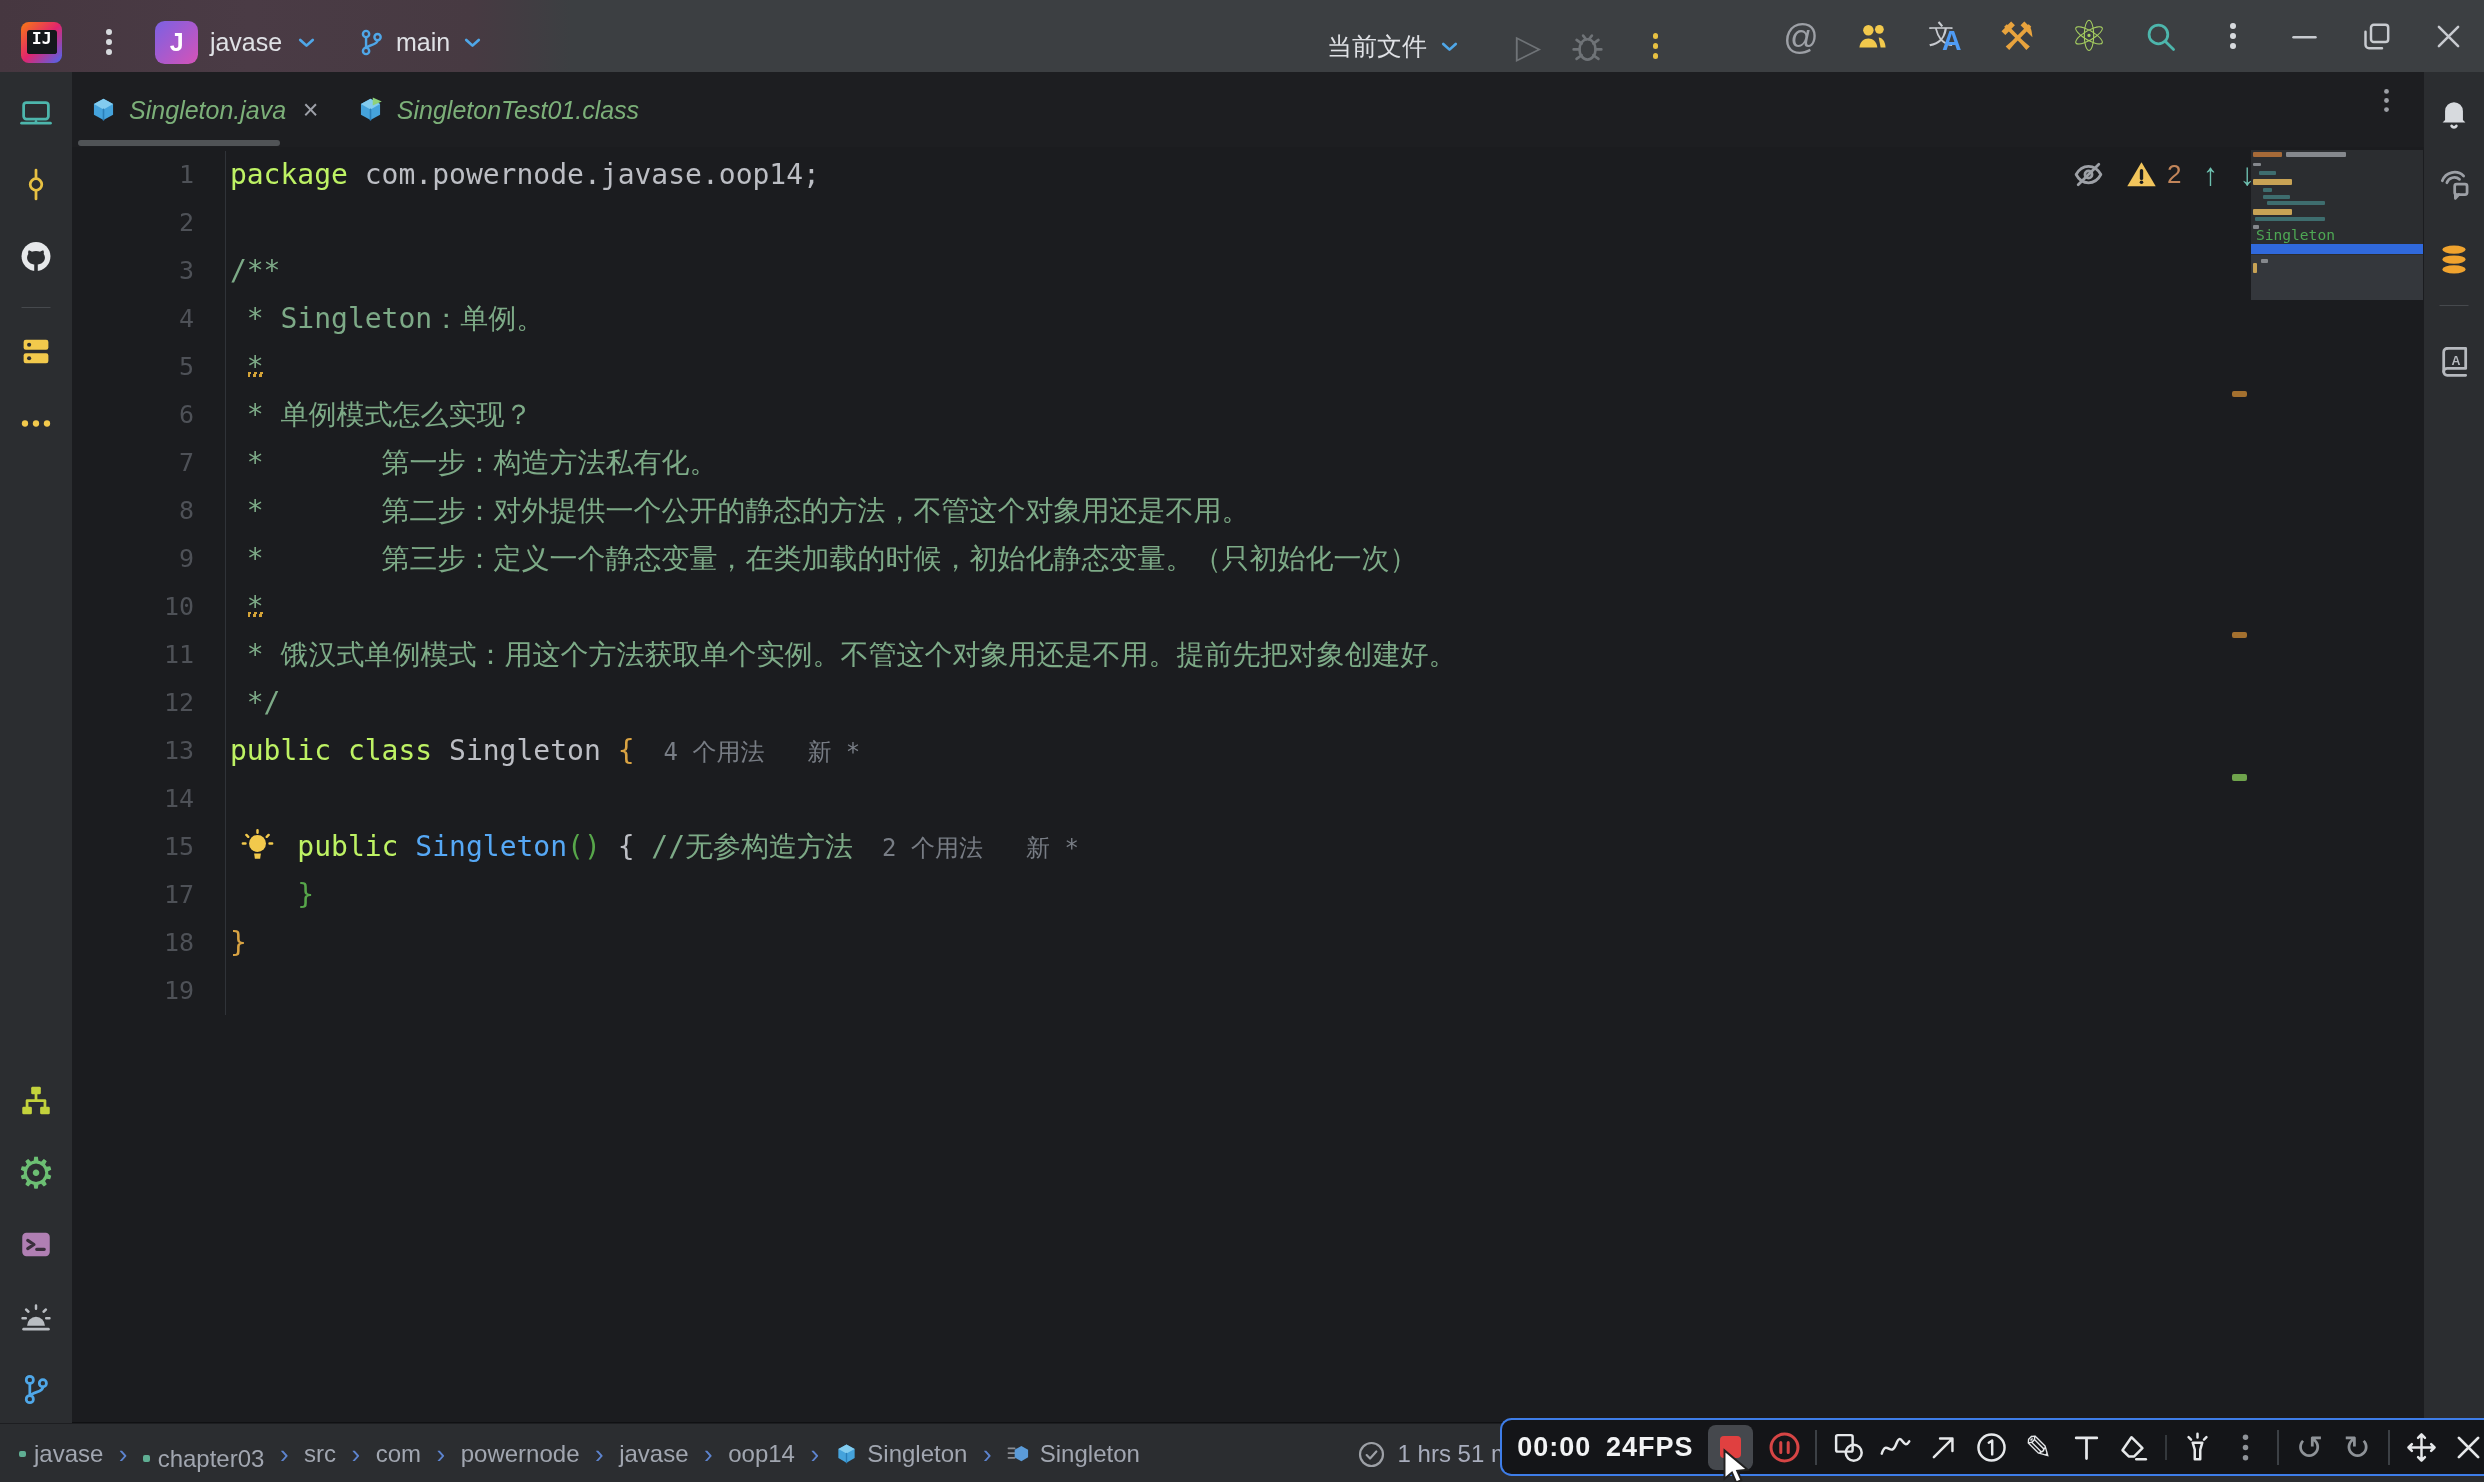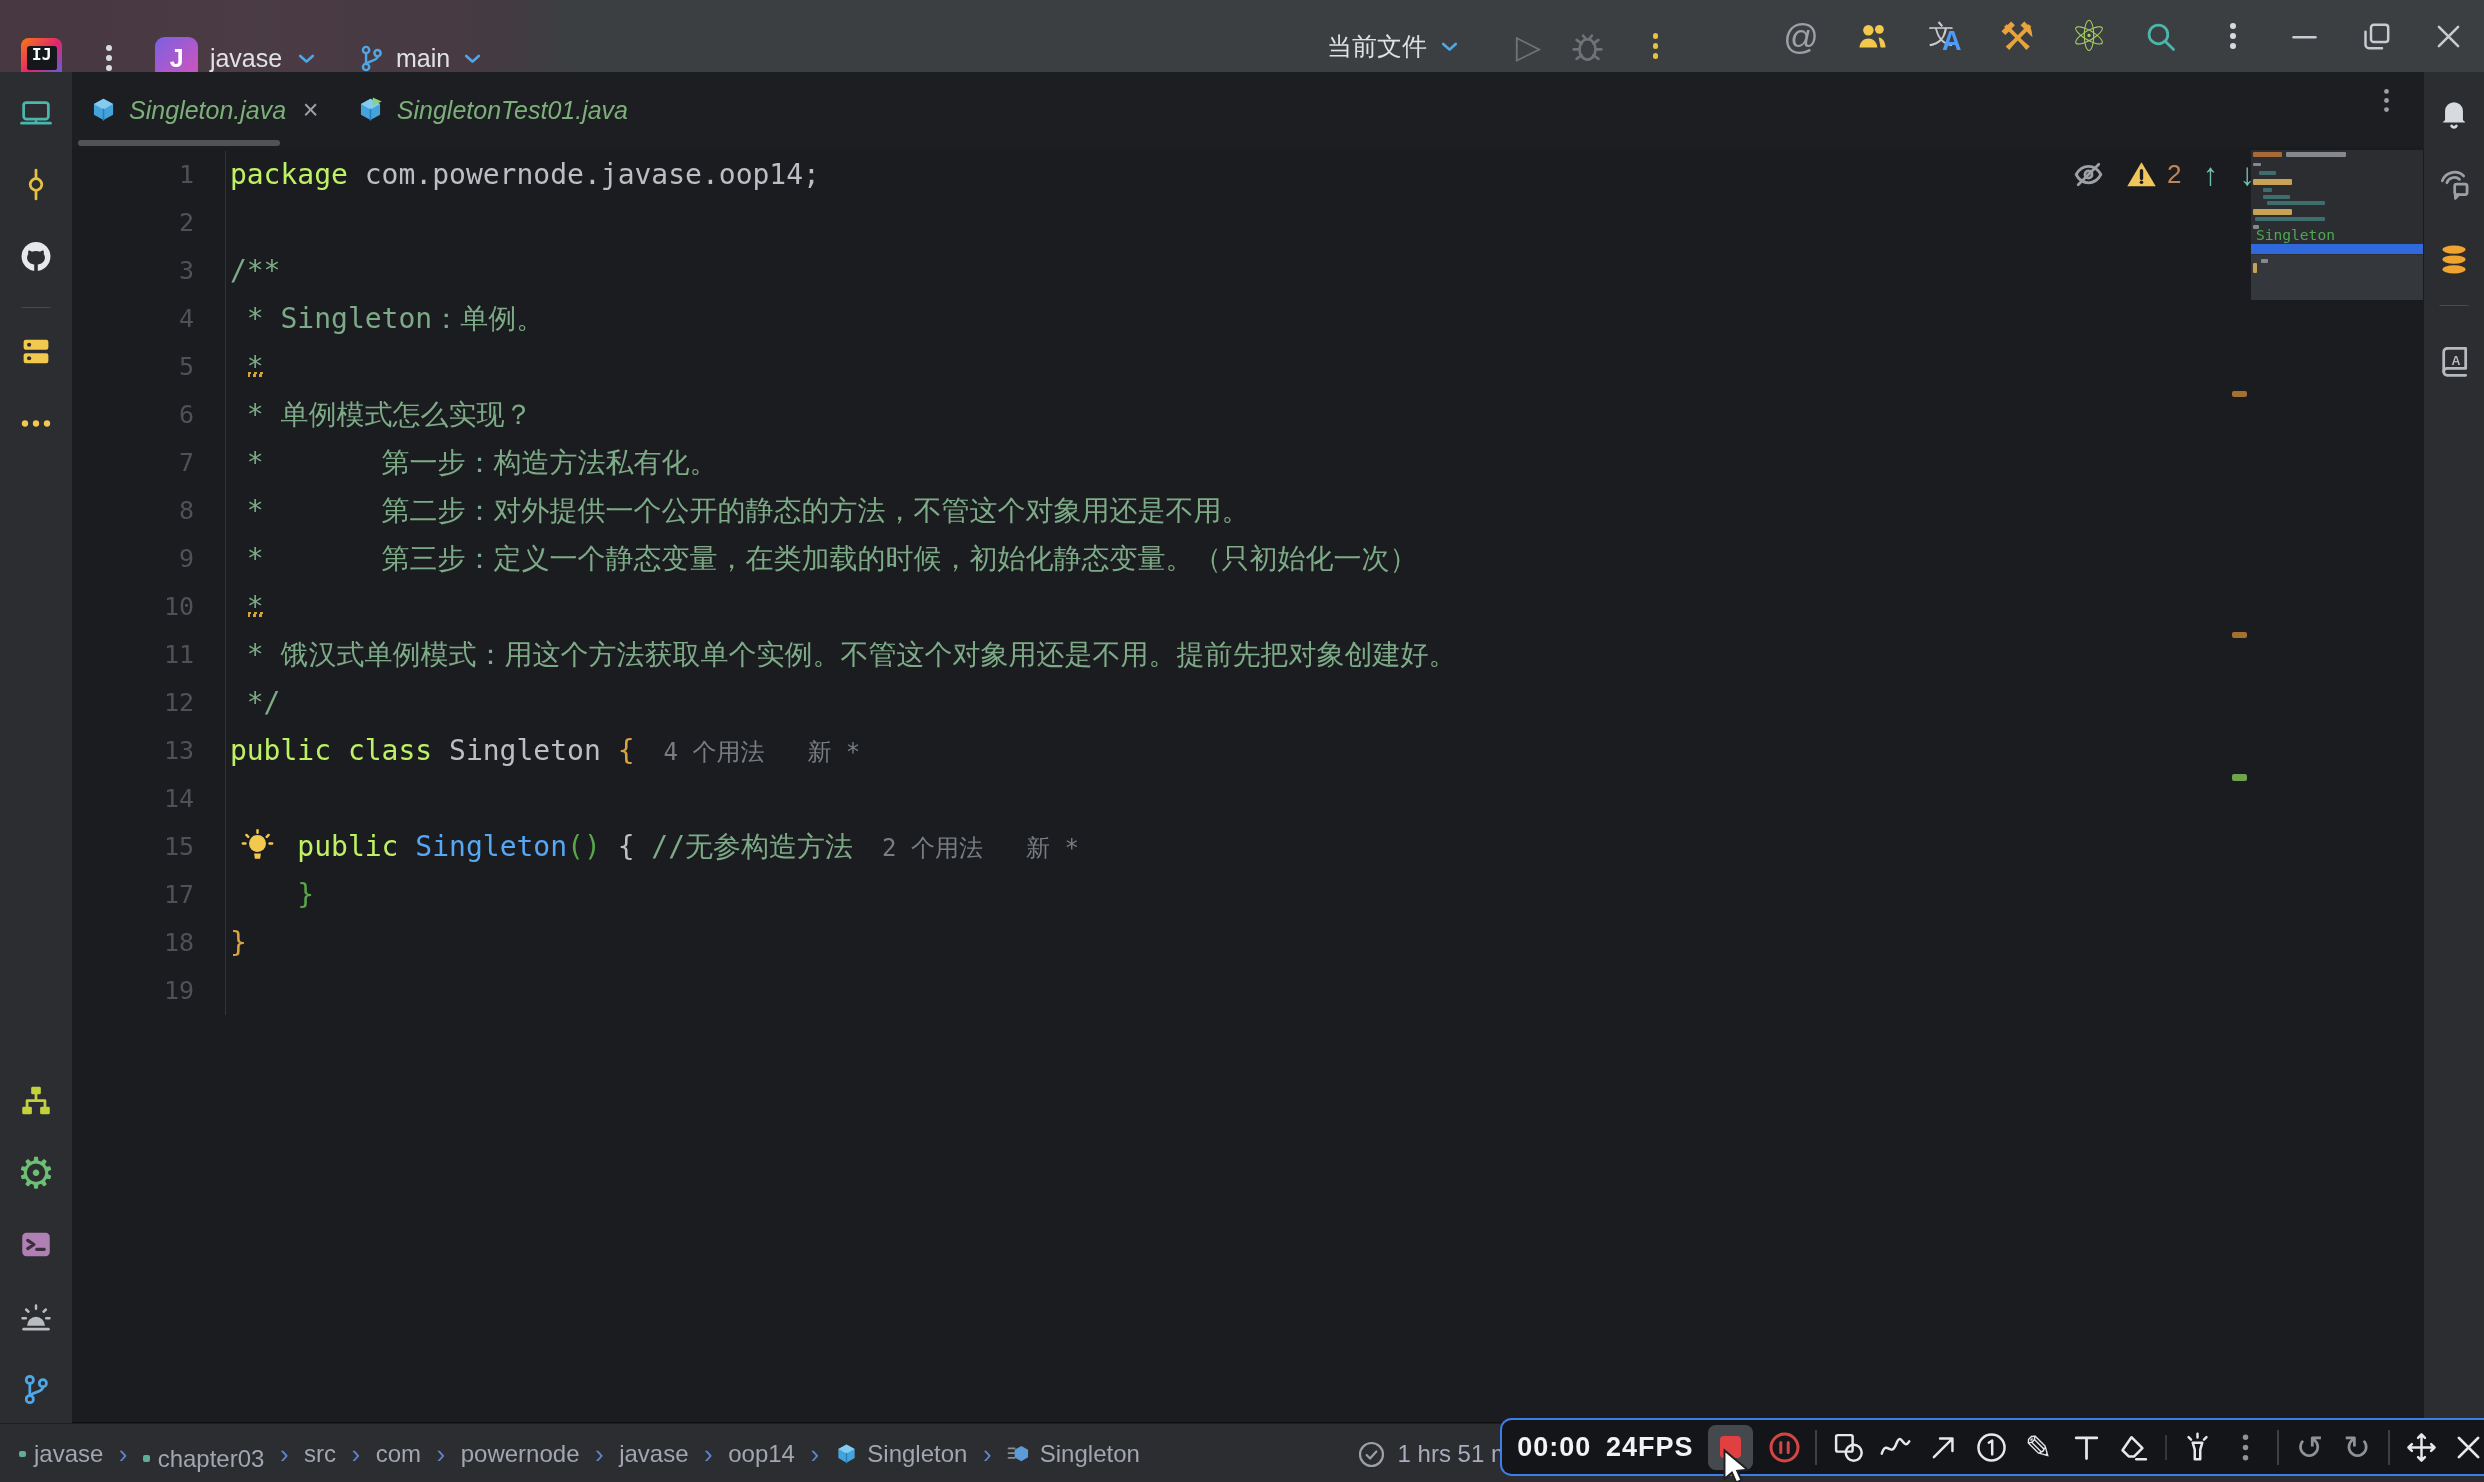--- a/index.html
+++ b/index.html
@@ -6,21 +6,21 @@
   body{width:2484px;height:1483px;overflow:hidden;font-family:"Liberation Sans",sans-serif;
        -webkit-font-smoothing:antialiased;position:relative;color:#DFE1E5;}
   .abs{position:absolute;}
   .flex{display:flex;align-items:center;}
   .ic{display:inline-flex;align-items:center;justify-content:center;flex:0 0 auto;}
   .ic svg{width:100%;height:100%;display:block;}
 
   
   #titlebar{left:0;top:0;width:2484px;height:72px;
     background:linear-gradient(90deg,#463740 0%,#4A3B45 10%,#473A42 19%,#3C3F42 23%,#3C3F42 100%);}
-  #tb-left{left:0;top:0;height:84px;gap:25px;padding-left:21.3px;margin-top:16px;}
+  #tb-left{left:0;top:0;height:84px;gap:25px;padding-left:21.3px;}
   .logo{width:41px;height:41px;border-radius:7.8px;background:linear-gradient(135deg,#F97A12 0%,#E1256D 50%,#4A67F2 100%);
         display:flex;align-items:center;justify-content:center;}
   .logo i{font-style:normal;font-family:"DejaVu Sans Mono",monospace;font-weight:bold;font-size:16.5px;color:#fff;
           background:#15181b;padding:1px 4.9px 5.8px 4.9px;border-radius:2.9px;line-height:1;box-shadow:inset 0 -3.9px 0 -1px #15181b;}
   .avatar{width:43px;height:43px;border-radius:9.7px;background:linear-gradient(135deg,#7B61E3,#D553B8);
           display:flex;align-items:center;justify-content:center;font-size:25px;font-weight:bold;color:#fff;}
   .tb-label{font-size:25px;color:#DFE1E5;}
   .dim{color:#9DA0A6;}
   #tb-center{left:1327px;top:0;height:92px;gap:29px;}
   #tb-right{right:13.6px;top:0;height:72px;gap:29px;}
@@ -389,21 +389,21 @@
     </div>
     <div class="tab">
       <span class="ic" style="width: 27px; height: 27px;">
         <svg viewBox="0 0 24 24" fill="none" stroke="currentColor" stroke-width="2" stroke-linecap="round" stroke-linejoin="round">
           <path d="M12 1.5l8.5 4.8v9.4L12 20.5l-8.5-4.8V6.3z" fill="#45A3DC" stroke="none"></path>
           <path d="M12 1.5l8.5 4.8L12 11 3.5 6.3z" fill="#83CCEF" stroke="none"></path>
           <path d="M12 11v9.5" stroke="#2B7FB8" stroke-width="1.4"></path>
           <path d="M14 0.5l8 3.5-8 3.5z" fill="#8FD17A" stroke="none"></path>
         </svg>
       </span>
-      <span class="tab-label">SingletonTest01.java</span>
+      <span class="tab-label">SingletonTest01.class</span>
     </div>
     <span class="abs ic" id="tab-kebab" style="width: 29px; height: 29px; color: rgb(157, 160, 166);">
       <svg viewBox="0 0 24 24" fill="none" stroke="currentColor" stroke-width="2" stroke-linecap="round" stroke-linejoin="round">
         <circle cx="12" cy="4.5" r="2" fill="currentColor" stroke="none"></circle>
         <circle cx="12" cy="12" r="2" fill="currentColor" stroke="none"></circle>
         <circle cx="12" cy="19.5" r="2" fill="currentColor" stroke="none"></circle>
       </svg>
     </span>
   </div>
 <div id="tab-underline" class="abs"></div>

